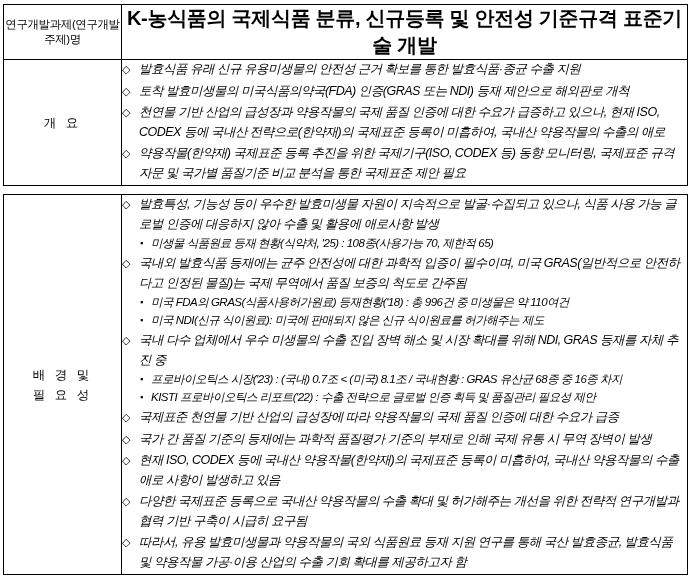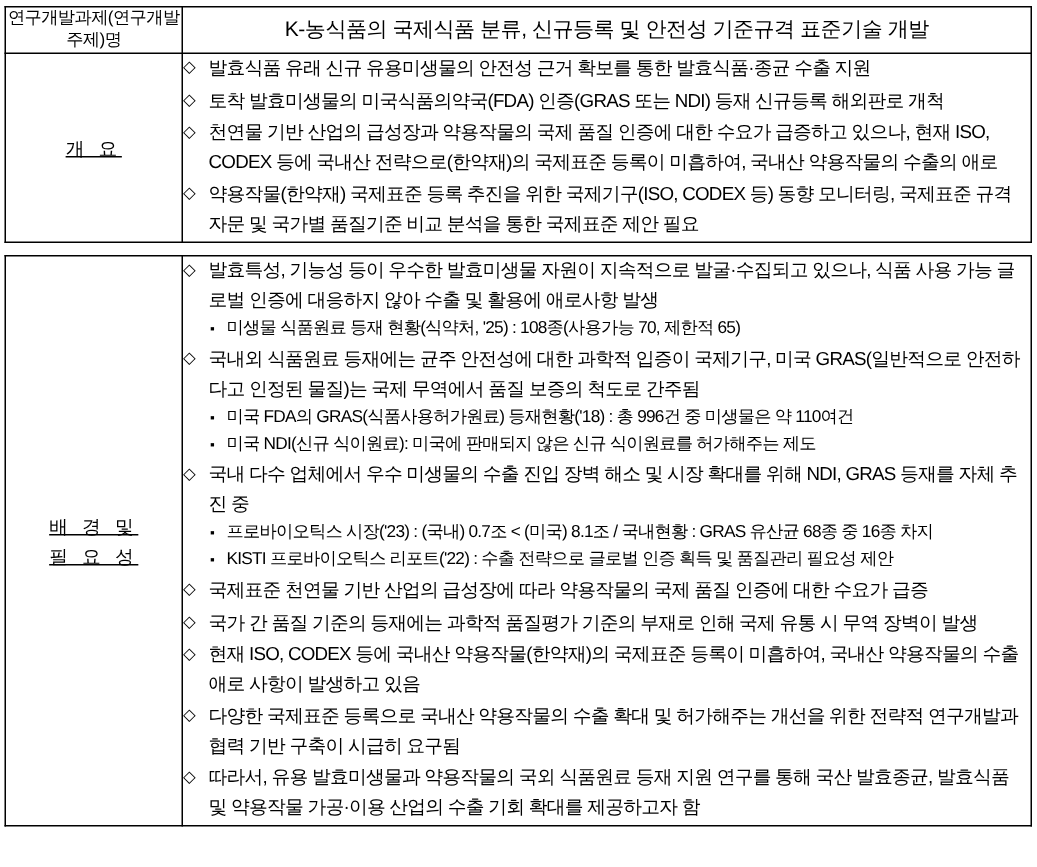--- a/index.html
+++ b/index.html
@@ -36,38 +36,37 @@
   .hdr-label {
     width: 118px;
     text-align: center;
     font-size: 11.5px;
     line-height: 15px;
     letter-spacing: -0.4px;
     padding: 3px 2px;
   }
   .hdr-title {
     text-align: center;
-    font-size: 14px;
-    font-weight: normal;
+    font-size: 20px;
+    font-weight: bold;
     letter-spacing: -0.3px;
     padding: 7px 4px;
   }
   
   .side-label {
     width: 118px;
     text-align: center;
     font-size: 12.5px;
     letter-spacing: 3px;
     padding: 4px 2px;
     vertical-align: middle;
   }
   .side-label .lab-line {
     display: block;
     line-height: 20px;
-    text-decoration: underline;
   }
   .body-cell {
     padding: 6px 8px 7px 7px;
     font-size: 12.5px;
     line-height: 19.5px;
     letter-spacing: -0.5px;
   }
   ul.lv1 {
     list-style: none;
     margin: 0;
@@ -97,21 +96,21 @@
     line-height: 18px;
     letter-spacing: -0.5px;
   }
   ul.lv2 > li > .bullet2 {
     position: absolute;
     left: 1px;
     top: 0;
     font-size: 9px;
     line-height: 18px;
   }
-  .txt { display: inline; }
+  .txt { display: inline; font-style: italic; }
 </style>
 </head>
 <body>
 
 <div class="page">
 
   <table class="doc">
     <colgroup>
       <col style="width:118px">
       <col>
@@ -126,21 +125,21 @@
           <span class="lab-line">개   요</span>
         </td>
         <td class="body-cell">
           <ul class="lv1">
             <li>
               <span class="bullet1">◇</span>
               <span class="txt">발효식품 유래 신규 유용미생물의 안전성 근거 확보를 통한 발효식품·종균 수출 지원</span>
             </li>
             <li>
               <span class="bullet1">◇</span>
-              <span class="txt">토착 발효미생물의 미국식품의약국(FDA) 인증(GRAS 또는 NDI) 등재 신규등록 해외판로 개척</span>
+              <span class="txt">토착 발효미생물의 미국식품의약국(FDA) 인증(GRAS 또는 NDI) 등재 제안으로 해외판로 개척</span>
             </li>
             <li>
               <span class="bullet1">◇</span>
               <span class="txt">천연물 기반 산업의 급성장과 약용작물의 국제 품질 인증에 대한 수요가 급증하고 있으나, 현재 ISO, CODEX 등에 국내산 전략으로(한약재)의 국제표준 등록이 미흡하여, 국내산 약용작물의 수출의 애로</span>
             </li>
             <li>
               <span class="bullet1">◇</span>
               <span class="txt">약용작물(한약재) 국제표준 등록 추진을 위한 국제기구(ISO, CODEX 등) 동향 모니터링, 국제표준 규격 자문 및 국가별 품질기준 비교 분석을 통한 국제표준 제안 필요</span>
             </li>
           </ul>
@@ -169,21 +168,21 @@
               <span class="txt">발효특성, 기능성 등이 우수한 발효미생물 자원이 지속적으로 발굴·수집되고 있으나, 식품 사용 가능 글로벌 인증에 대응하지 않아 수출 및 활용에 애로사항 발생</span>
               <ul class="lv2">
                 <li>
                   <span class="bullet2">▪</span>
                   <span class="txt">미생물 식품원료 등재 현황(식약처, '25) : 108종(사용가능 70, 제한적 65)</span>
                 </li>
               </ul>
             </li>
             <li>
               <span class="bullet1">◇</span>
-              <span class="txt">국내외 식품원료 등재에는 균주 안전성에 대한 과학적 입증이 국제기구, 미국 GRAS(일반적으로 안전하다고 인정된 물질)는 국제 무역에서 품질 보증의 척도로 간주됨</span>
+              <span class="txt">국내외 발효식품 등재에는 균주 안전성에 대한 과학적 입증이 필수이며, 미국 GRAS(일반적으로 안전하다고 인정된 물질)는 국제 무역에서 품질 보증의 척도로 간주됨</span>
               <ul class="lv2">
                 <li>
                   <span class="bullet2">▪</span>
                   <span class="txt">미국 FDA의 GRAS(식품사용허가원료) 등재현황('18) : 총 996건 중 미생물은 약 110여건</span>
                 </li>
                 <li>
                   <span class="bullet2">▪</span>
                   <span class="txt">미국 NDI(신규 식이원료): 미국에 판매되지 않은 신규 식이원료를 허가해주는 제도</span>
                 </li>
               </ul>

